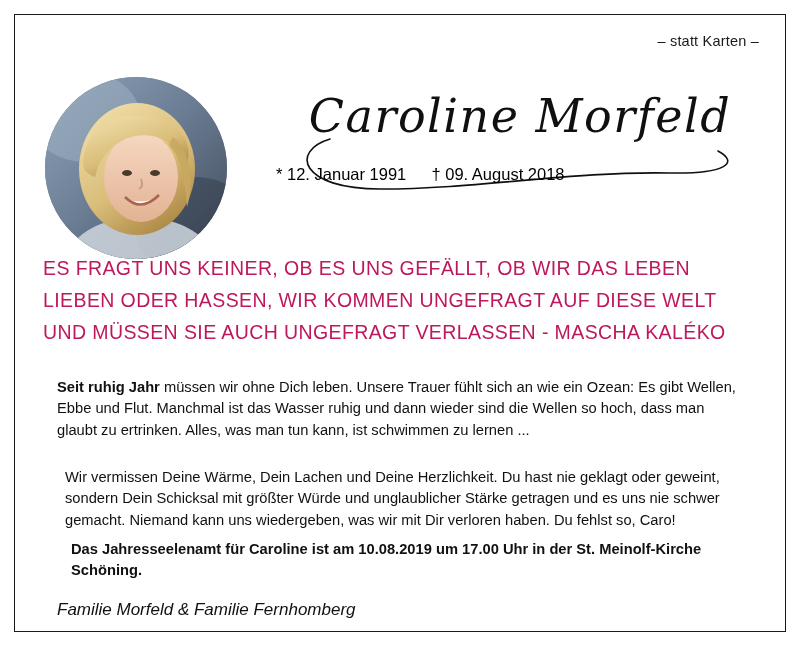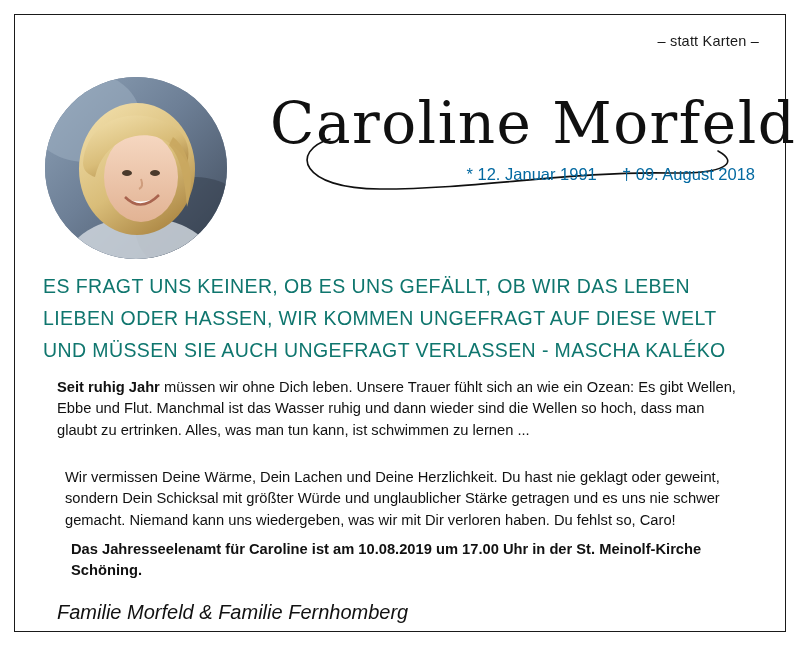--- a/index.html
+++ b/index.html
@@ -53,72 +53,73 @@
   .portrait svg {
     display: block;
   }
   .name {
     position: absolute;
     left: 255px;
     top: 74px;
     width: 500px;
     text-align: center;
     font-family: "DejaVu Serif", serif;
-    font-size: 58px;
+    font-style: italic;
+    font-size: 46px;
     letter-spacing: 1.5px;
     color: #101010;
     white-space: nowrap;
   }
   .dates {
     position: absolute;
-    left: 240px;
+    left: 261px;
     top: 150px;
     width: 500px;
-    text-align: right;
+    text-align: left;
     font-size: 16.5px;
-    color: #0369a1;
+    color: #000000;
   }
   .dates .sep {
     display: inline-block;
     width: 16px;
   }
   .swash {
     position: absolute;
     left: 255px;
     top: 96px;
     width: 500px;
     height: 100px;
     pointer-events: none;
   }
   
   .quote {
     position: absolute;
     left: 28px;
-    top: 256px;
+    top: 238px;
     width: 716px;
     font-size: 19.5px;
     line-height: 1.63;
     letter-spacing: 0.4px;
-    color: #0f766e;
+    color: #be185d;
     font-variant: small-caps;
     text-transform: uppercase;
   }
   
   .body-block {
     position: absolute;
     left: 42px;
     width: 690px;
     font-size: 14.7px;
     line-height: 1.45;
     color: #111111;
   }
   .p1 { top: 362px; }
   .p2 { top: 452px; margin-left: 8px; }
   .p3 { top: 524px; font-weight: bold; margin-left: 14px; }
-  .p4 { top: 583px; font-style: italic; font-size: 20px; }
+  .p4 { top: 583px; font-style: italic; font-size: 17px; }
   .bold { font-weight: bold; }
 </style>
 </head>
 <body>
 
 <div class="card">
   <div class="inner">
 
     <div class="statt-karten">– statt Karten –</div>
 

